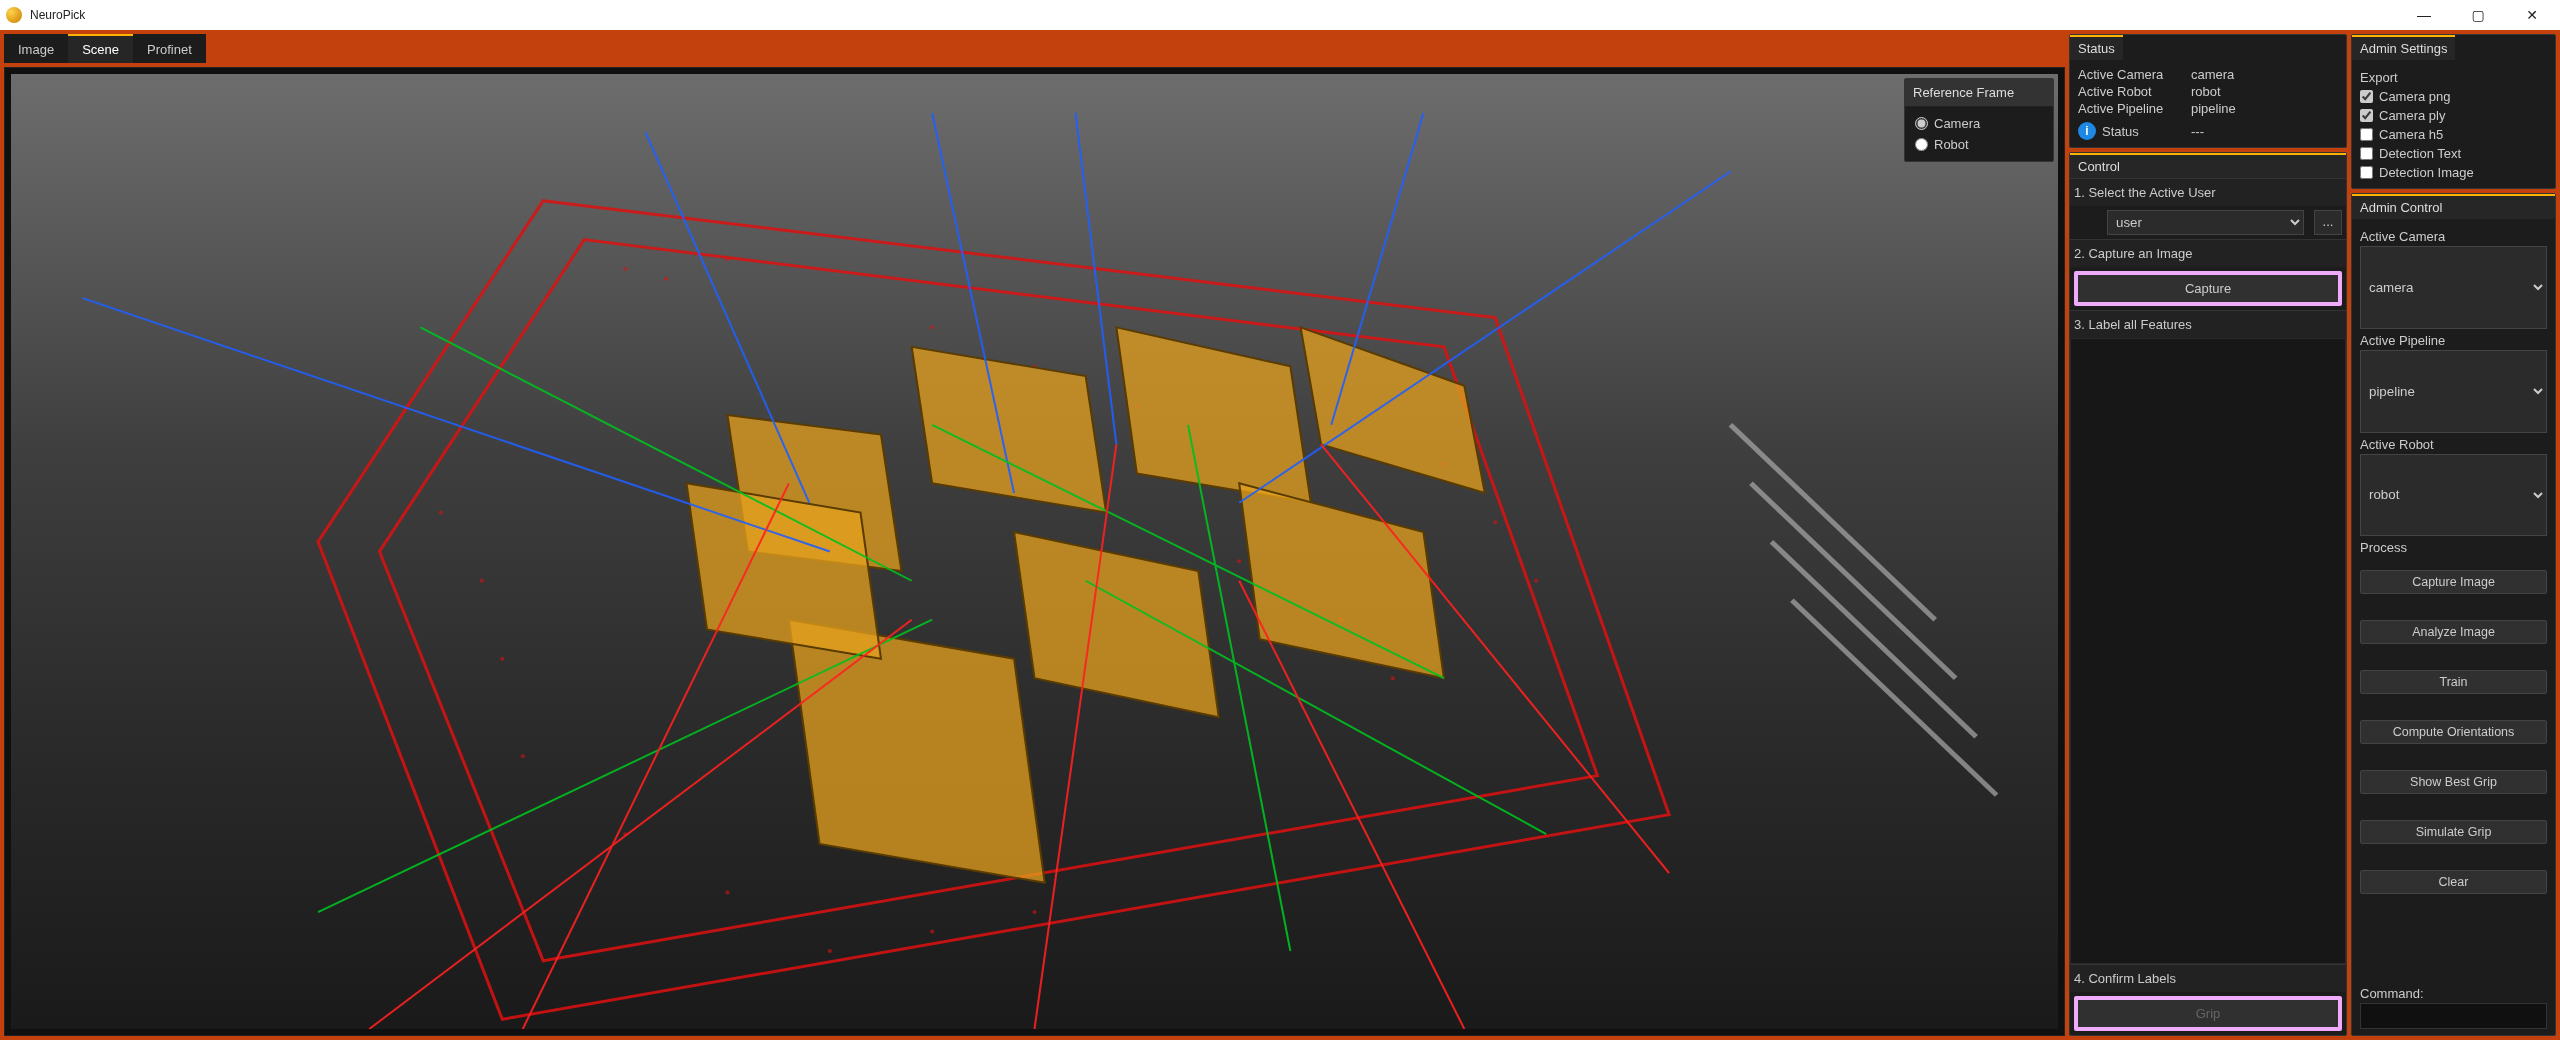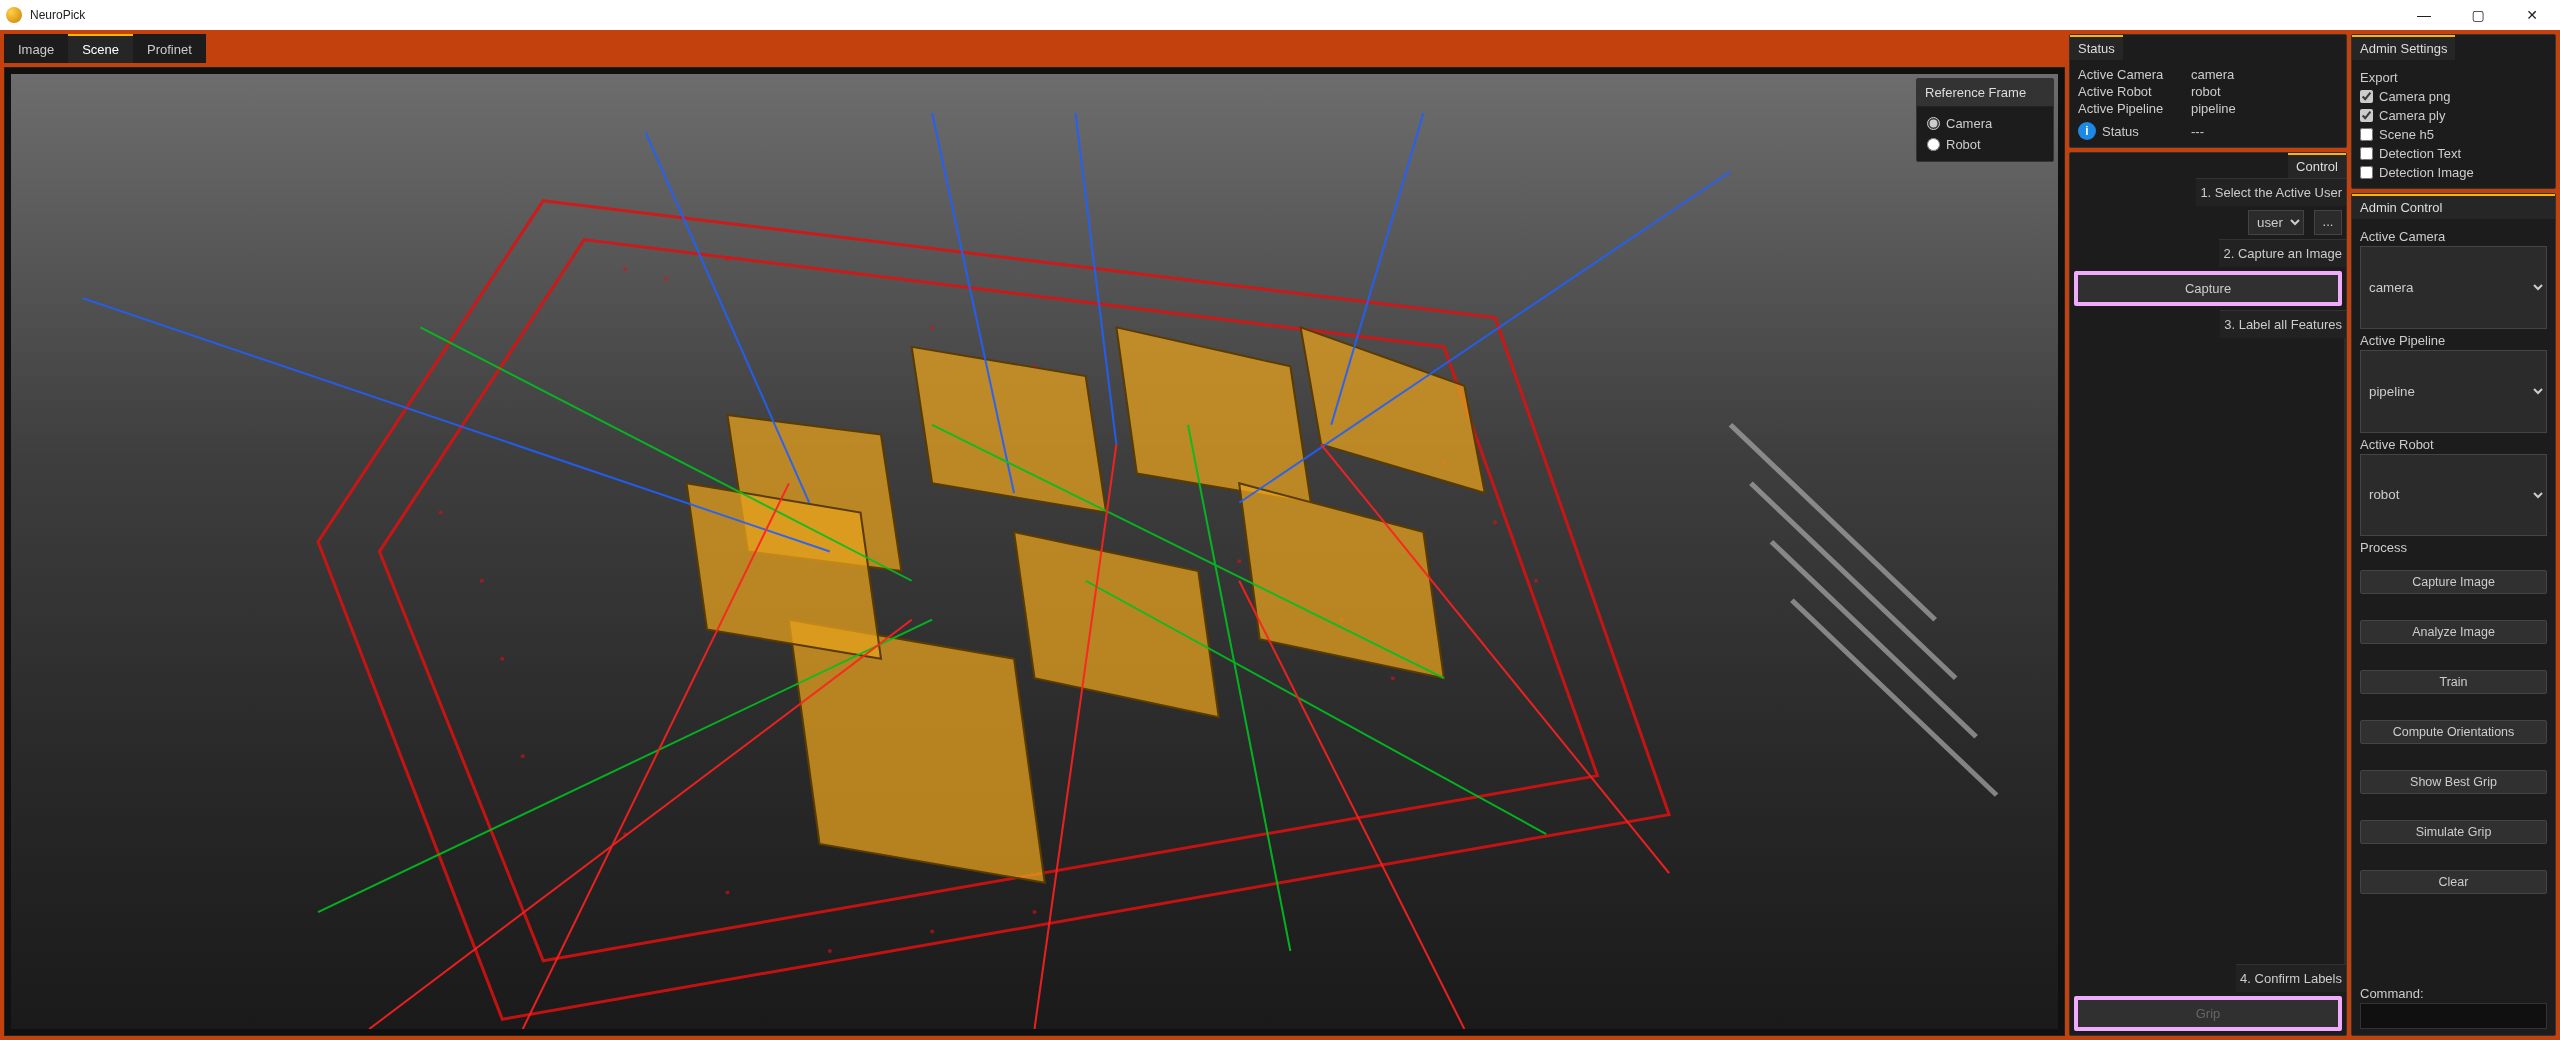--- a/index.html
+++ b/index.html
@@ -17,21 +17,21 @@
   .tabrow { display:flex; gap:0; }
   .tab { padding:6px 14px; background:#1c1c1c; color:#ccc; border-top:2px solid transparent; cursor:default; }
   .tab.active { border-top:2px solid #ffb300; background:#262626; color:#fff; }
   .viewport-wrap { position:relative; flex:1; background:#101010; border:1px solid #222; }
   .viewport { position:absolute; inset:6px; background:linear-gradient(180deg,#6d6d6d 0%,#3e3e3e 40%,#2a2a2a 70%,#1a1a1a 100%); overflow:hidden; }
   .viewport svg { width:100%; height:100%; }
   
   .panel { background:#1c1c1c; border:1px solid #333; border-radius:2px; }
   .panel-header { padding:4px 8px; border-top:2px solid #ffb300; background:#262626; display:inline-block; }
   .panel-body { padding:6px 8px; }
-  .refpanel { position:absolute; top:10px; right:10px; width:138px; }
+  .refpanel { position:absolute; top:10px; right:10px; width:150px; }
   .radiorow { display:flex; align-items:center; gap:6px; padding:3px 2px; color:#ccc; }
   .radiorow input { accent-color:#ccc; }
   
   .rightcol { width:278px; display:flex; flex-direction:column; gap:4px; }
   .farrightcol { width:205px; display:flex; flex-direction:column; gap:4px; }
   .kv { display:flex; gap:8px; padding:1px 0; }
   .kv .k { width:105px; color:#ccc; }
   .kv .v { color:#ccc; }
   .status-icon { display:inline-flex; width:18px; height:18px; border-radius:50%; background:#1e88e5; color:#fff; align-items:center; justify-content:center; font-weight:bold; font-size:12px; margin-right:6px; }
   .bigbtn { width:100%; padding:12px; text-align:center; background:#58a86a; color:#d7ffd7; border:1px solid #3b8a4e; border-radius:2px; font-size:14px; }
@@ -181,21 +181,21 @@
           <div class="kv" style="align-items:center;margin-top:4px;">
             <div class="k" style="display:flex;align-items:center;">
               <span class="status-icon">i</span>
               <span>Status</span>
             </div>
             <div class="v">---</div>
           </div>
         </div>
       </div>
 
-      <div class="panel" style="flex:1;display:flex;flex-direction:column;align-items:flex-end;">
+      <div class="panel" style="flex:1;display:flex;flex-direction:column;">
         <span class="panel-header">Control</span>
         <div class="stepheader">1. Select the Active User</div>
         <div class="selectrow">
           <select>
             <option>user</option>
           </select>
           <div class="minibtn">...</div>
         </div>
         <div class="stepheader">2. Capture an Image</div>
         <div class="stdbtn">Capture</div>
@@ -214,21 +214,21 @@
           <label class="chkrow">
               <input type="checkbox" checked="" style="">
               <span>Camera png</span>
             </label>
           <label class="chkrow">
               <input type="checkbox" checked="" style="">
               <span>Camera ply</span>
             </label>
           <label class="chkrow">
               <input type="checkbox" style="">
-              <span>Scene h5</span>
+              <span>Camera h5</span>
             </label>
           <label class="chkrow">
               <input type="checkbox" style="">
               <span>Detection Text</span>
             </label>
           <label class="chkrow">
               <input type="checkbox" style="">
               <span>Detection Image</span>
             </label>
         </div>

